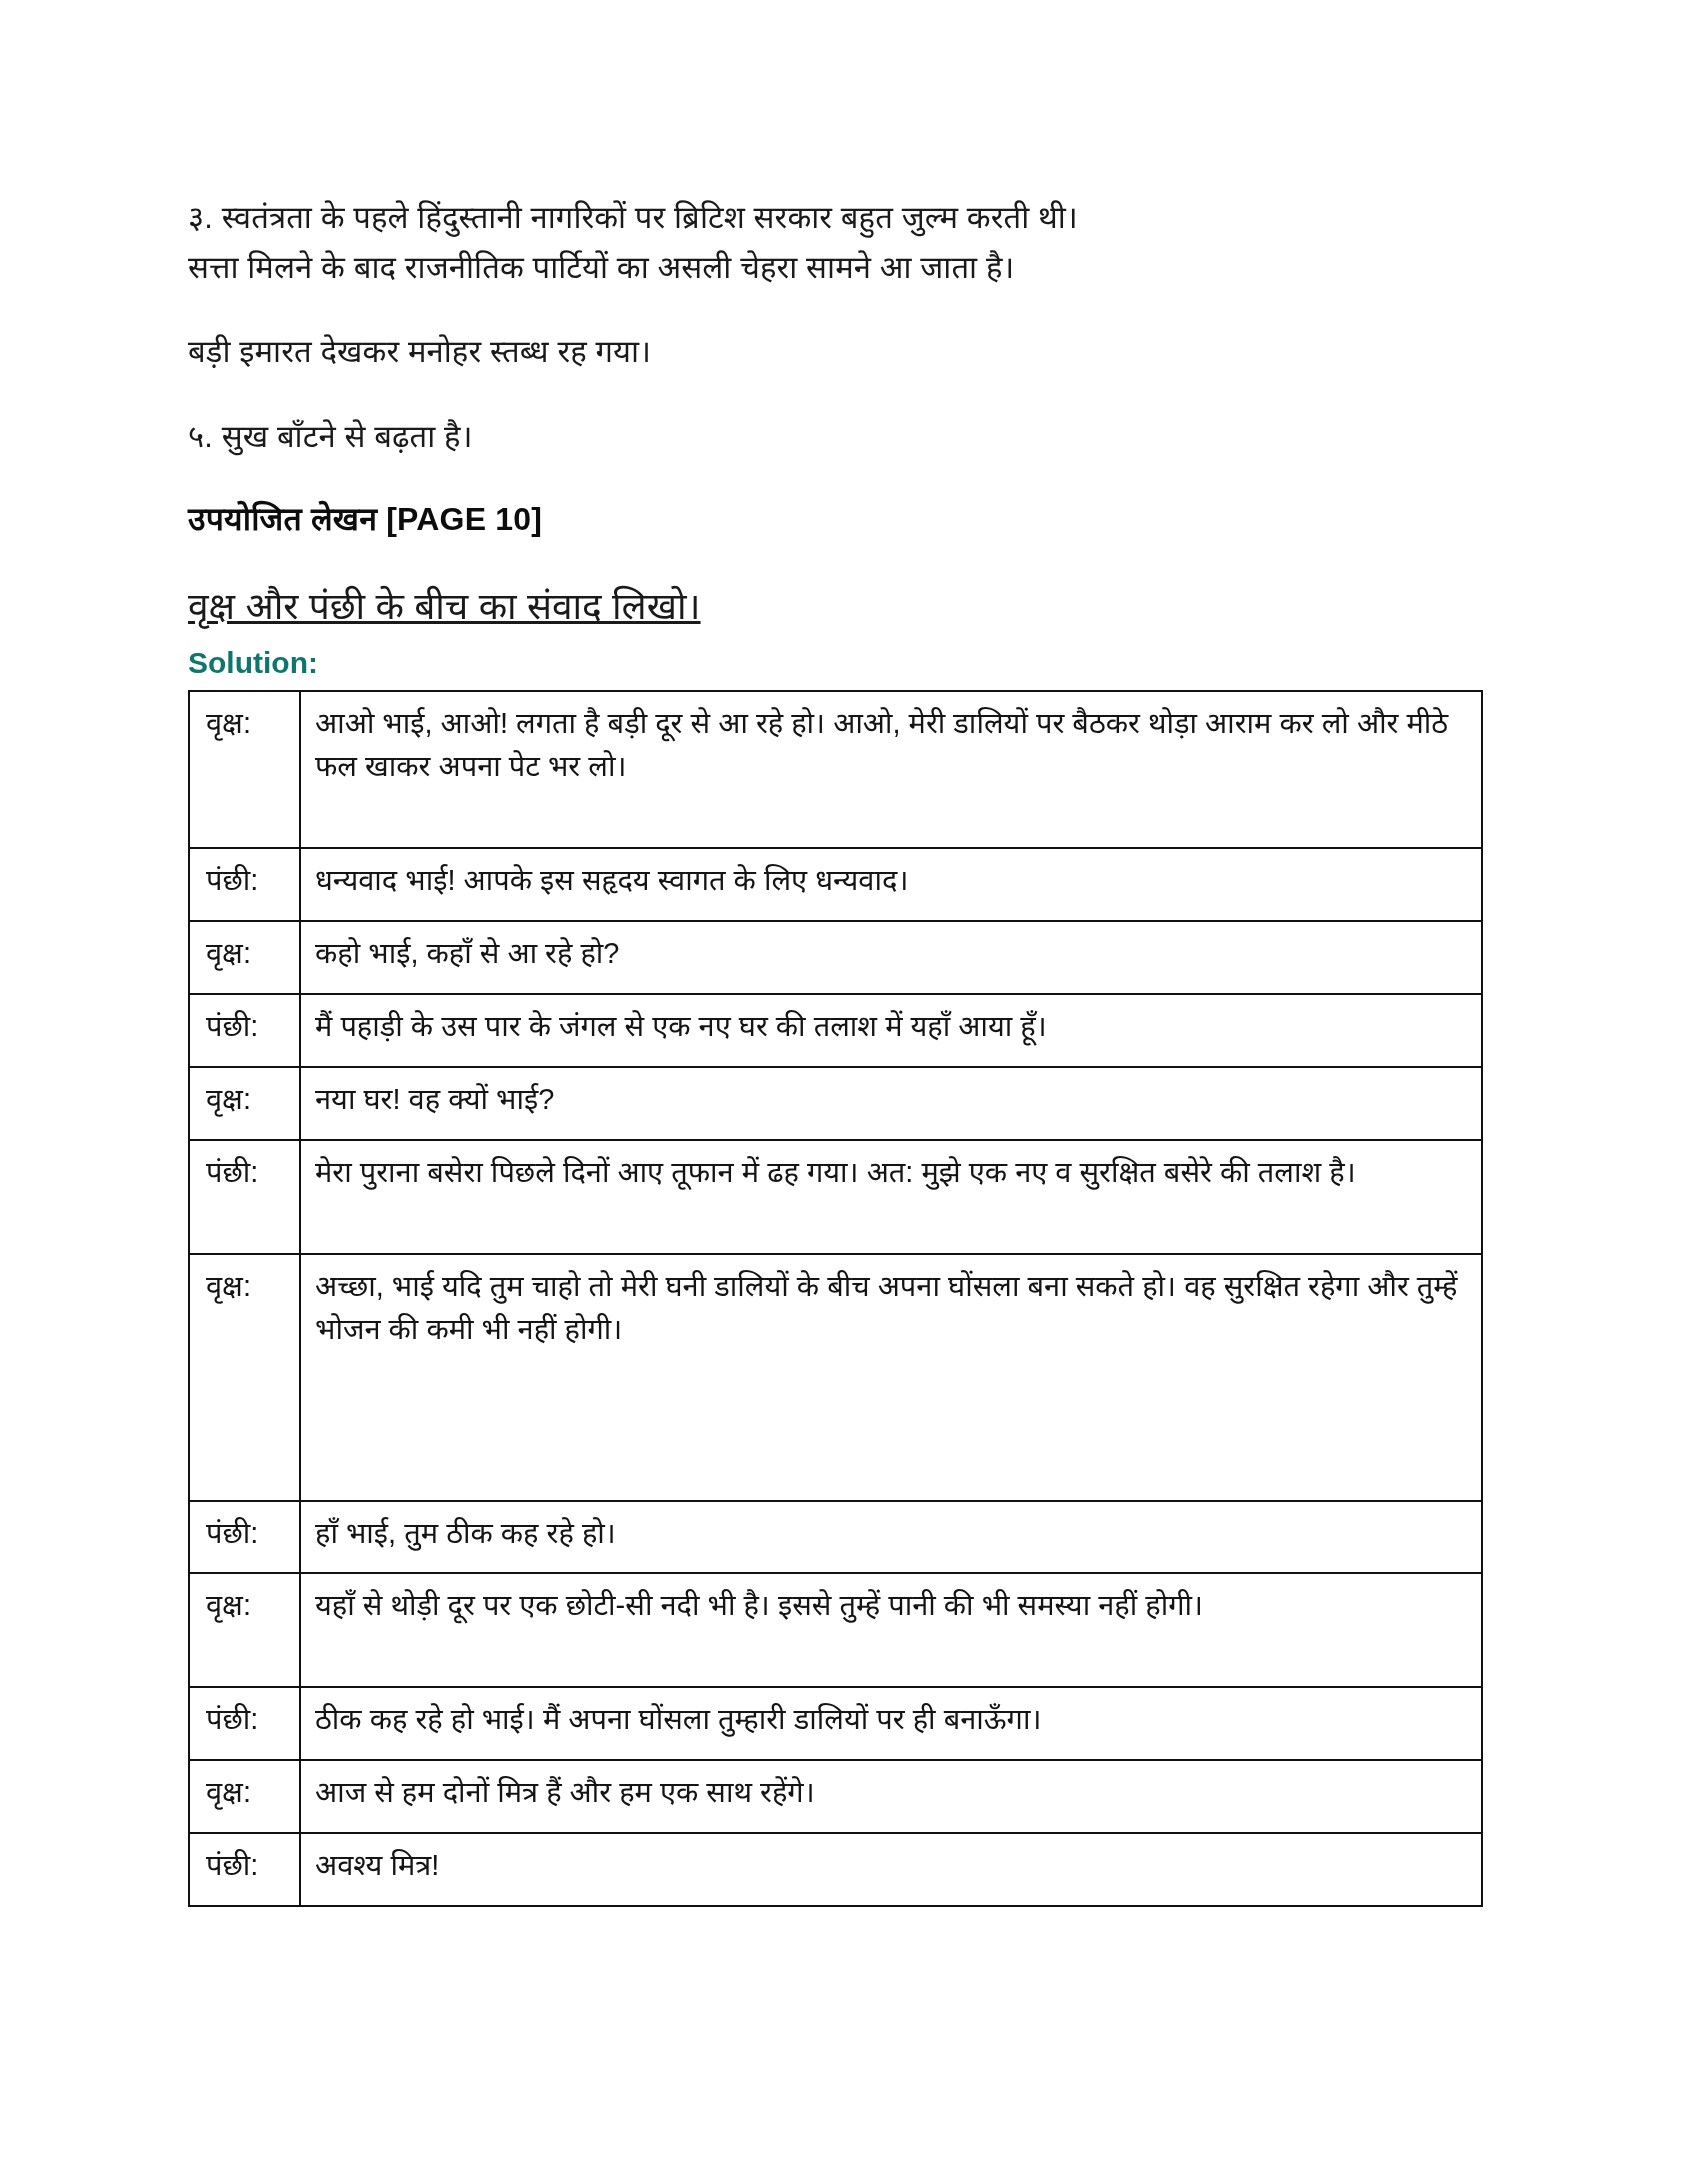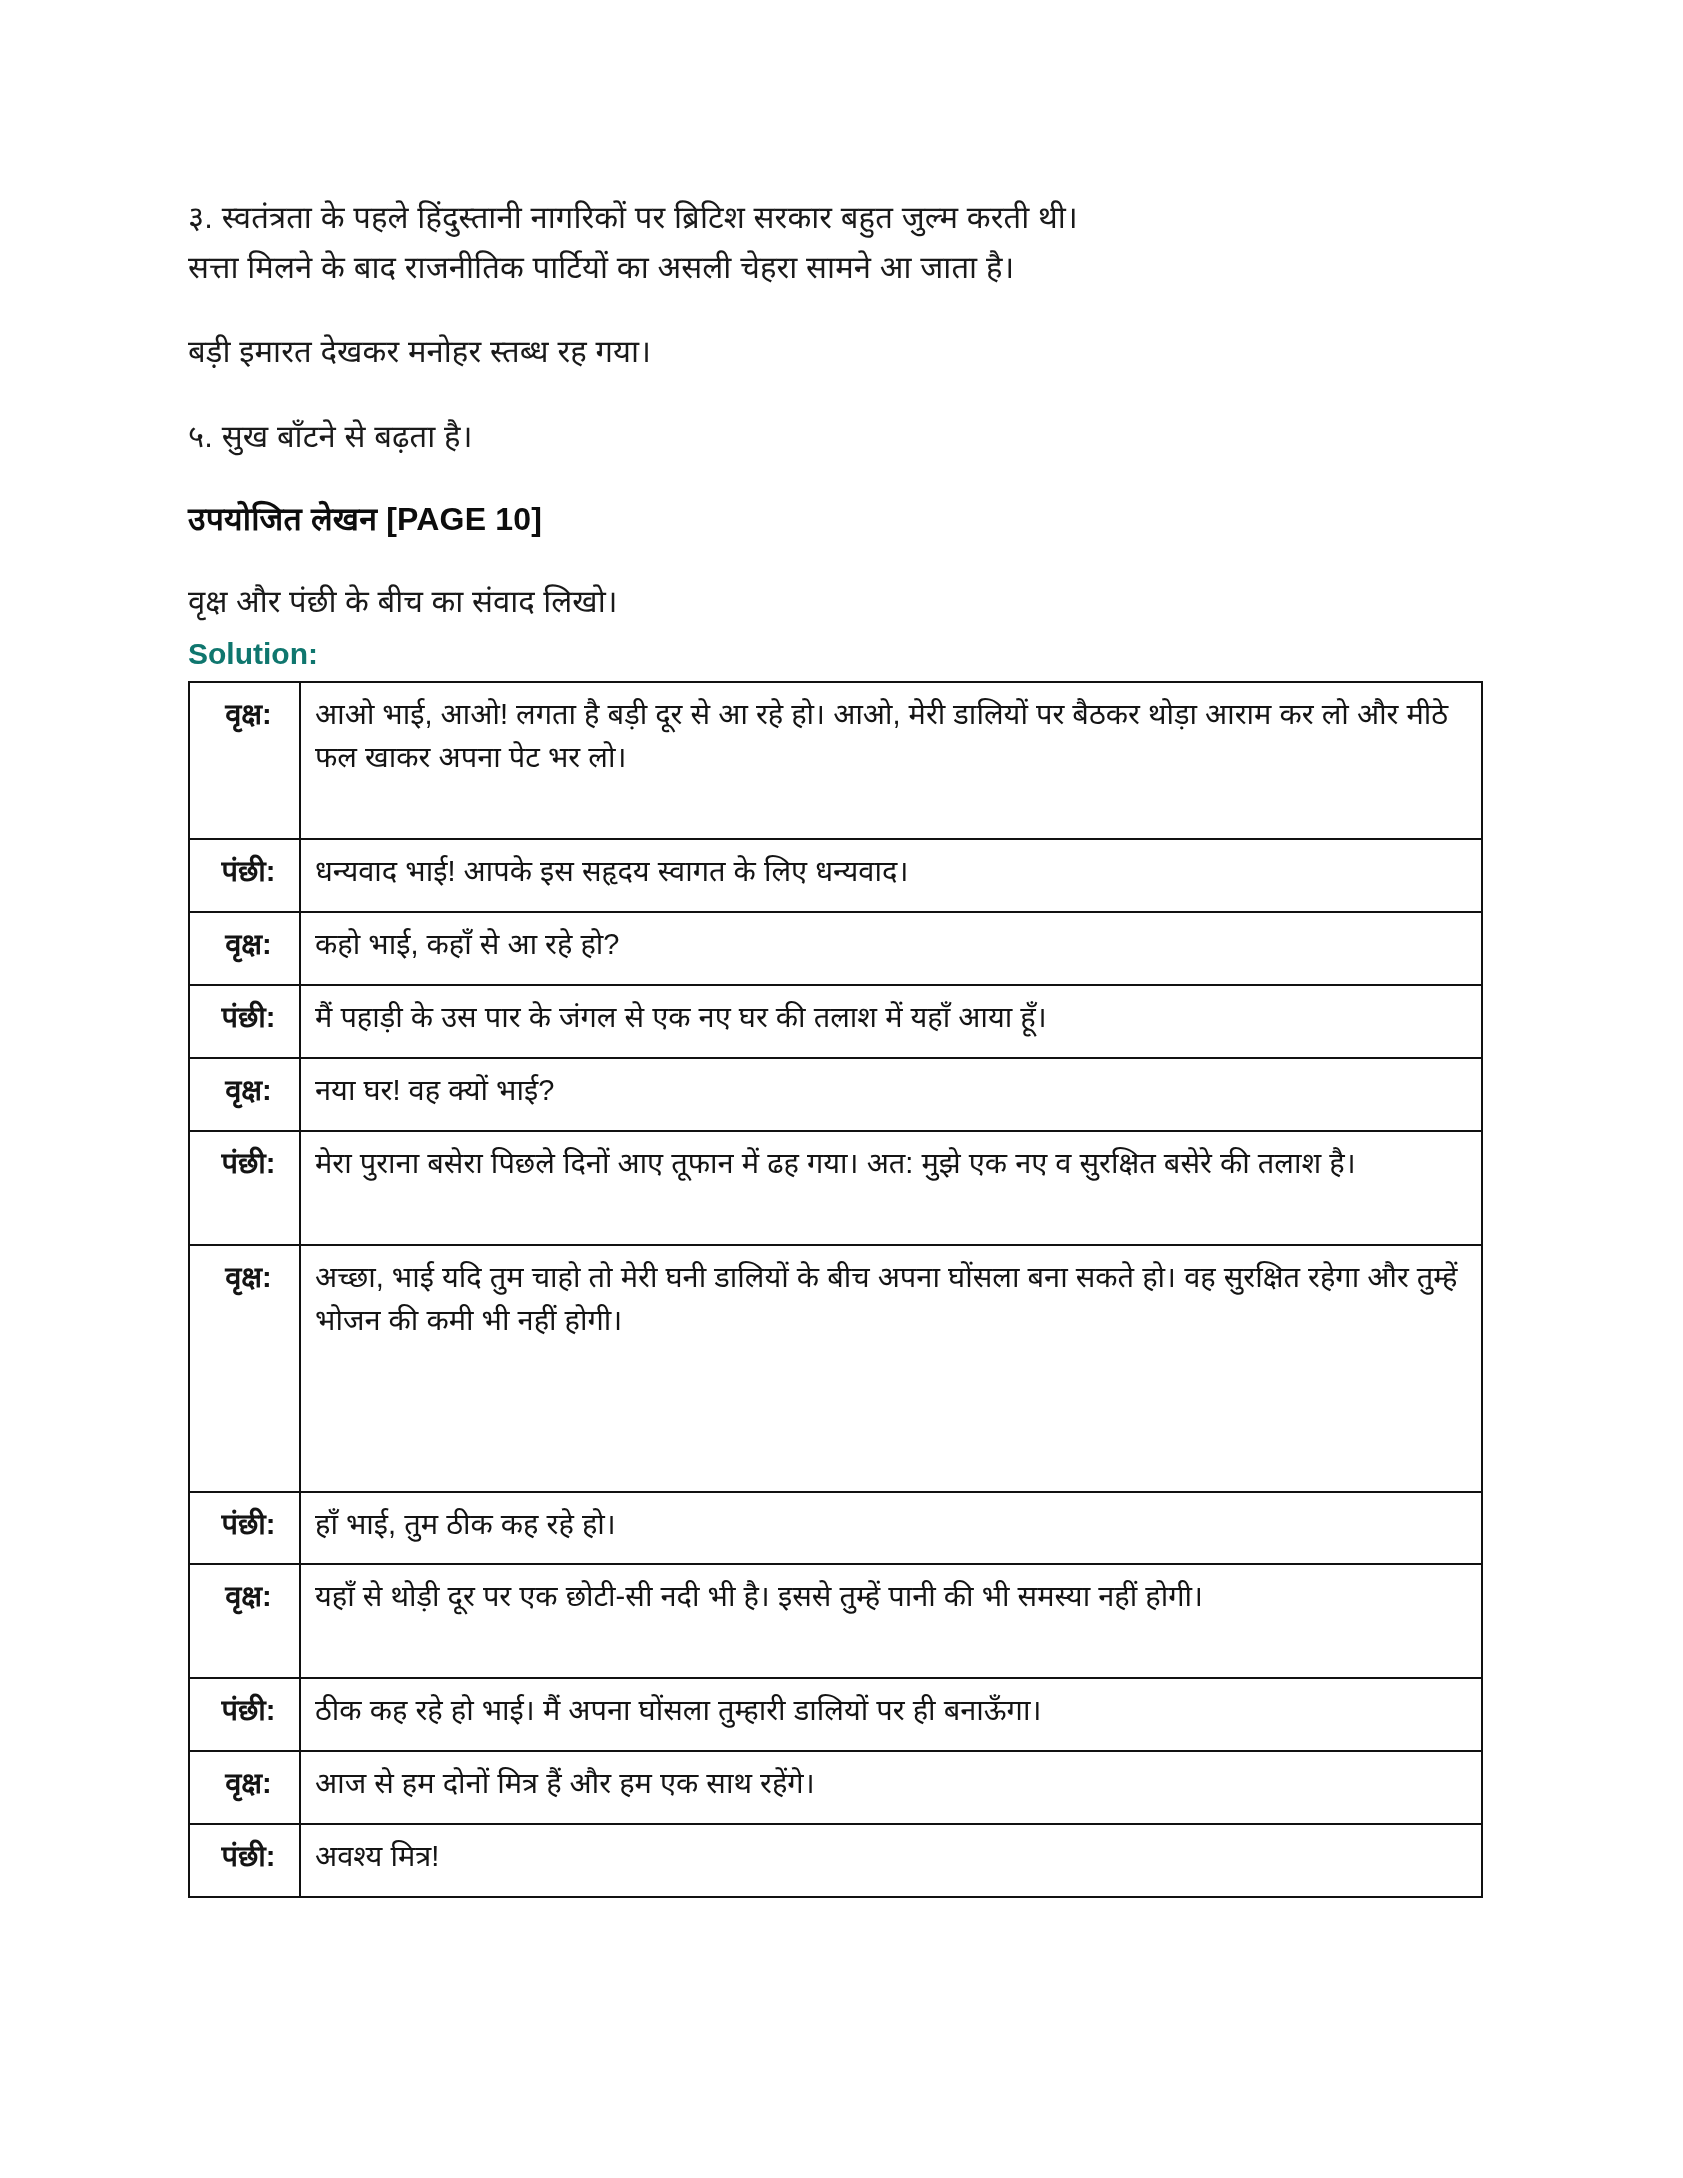--- a/index.html
+++ b/index.html
@@ -50,24 +50,25 @@
     font-weight: bold;
     color: #6b8c0a;
     margin: 0 0 8px 0;
     letter-spacing: 0.2px;
   }
   .heading-green .sep {
     color: #7a9a14;
     font-weight: bold;
   }
   .question {
-    font-size: 31px;
+    font-size: 37px;
     color: #1a1a1a;
     margin: 12px 0 12px 0;
     line-height: 1.5;
+    text-decoration: underline;
   }
   .solution-label {
     font-size: 30px;
     font-weight: bold;
     color: #0f766e;
     margin: 0 0 10px 0;
   }
   table.dialogue {
     border-collapse: collapse;
     width: 1295px;
@@ -77,25 +78,24 @@
   table.dialogue td {
     border: 2px solid #111111;
     padding: 10px 12px 10px 14px;
     font-size: 29px;
     line-height: 1.48;
     color: #141414;
     vertical-align: top;
   }
   table.dialogue td.speaker {
     width: 85px;
-    font-weight: bold;
+    font-weight: normal;
     white-space: nowrap;
     padding-left: 16px;
     padding-right: 8px;
-    text-align: center;
   }
   table.dialogue td.line {
     width: auto;
     border-radius: 10px;
   }
   
   tr[data-pad="tall"] td { padding-bottom: 59px; }
   tr[data-pad="xtall"] td { padding-bottom: 149px; }
   tr[data-pad="short"] td { padding-bottom: 18px; }
 </style>

